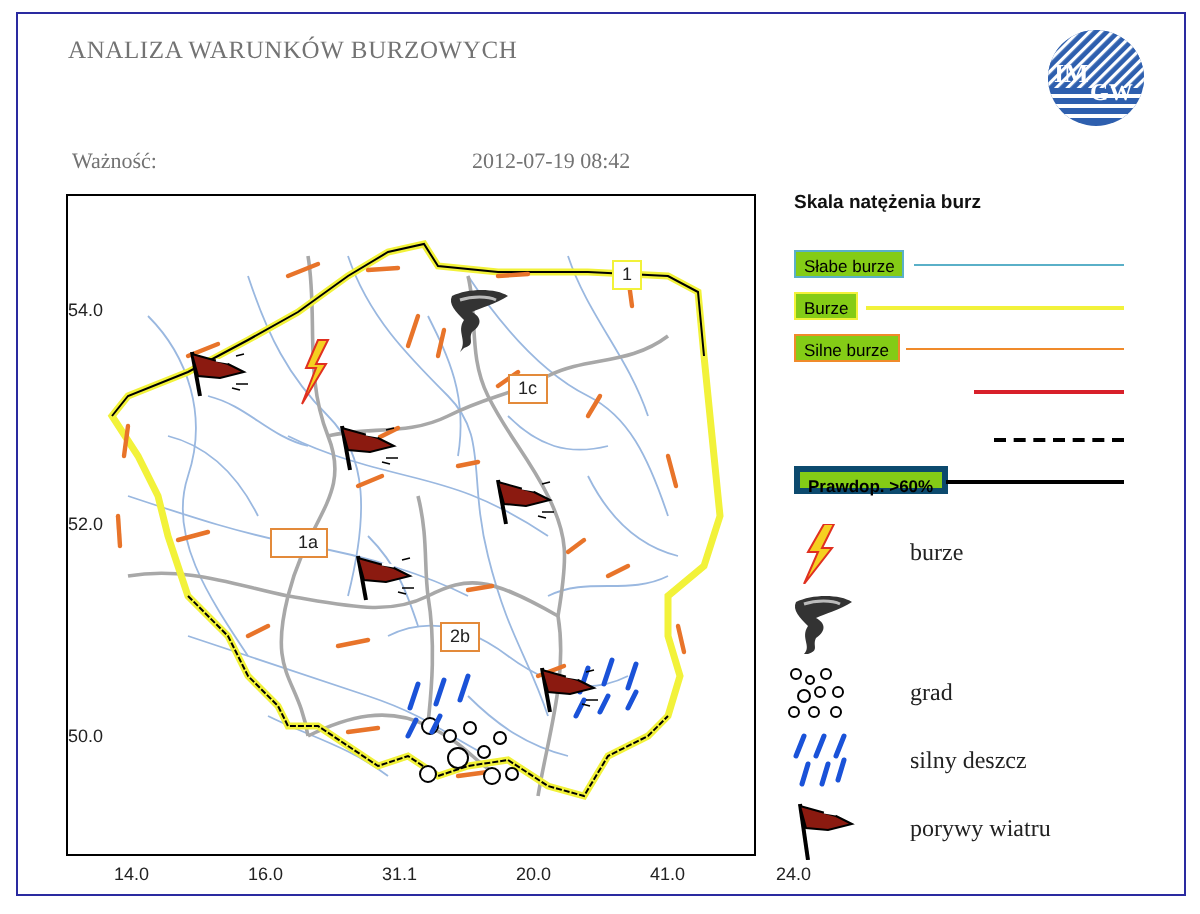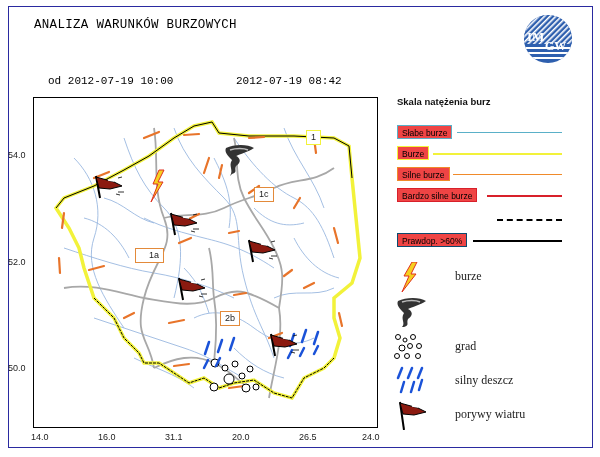--- a/index.html
+++ b/index.html
@@ -1,40 +1,41 @@
 <!DOCTYPE html>
 <html><head>
 <meta charset="utf-8">
 <style>
   html,body{margin:0;padding:0;background:#fff;}
   body{width:600px;height:457px;position:relative;overflow:hidden;font-family:"Liberation Sans",sans-serif;}
   .frame{position:absolute;left:8px;top:6px;width:585px;height:442px;border:1px solid #2a2aa0;box-sizing:border-box;background:#fff;}
-  .mono{font-family:Liberation Mono, monospace;color:#000000;}
+  .mono{font-family:Liberation Serif, serif;color:#737373;}
   .title{position:absolute;left:34px;top:18px;font-size:12.5px;letter-spacing:0.3px;}
   .info{position:absolute;font-size:11px;line-height:14px;white-space:pre;}
   .logo{position:absolute;left:523px;top:14px;width:50px;height:50px;text-align:center;}
   .mapbox{position:absolute;left:33px;top:97px;width:345px;height:331px;border:1px solid #000;box-sizing:border-box;background:#fff;}
-  .tick-label{position:absolute;font-size:9px;color:#222;font-family:"Liberation Sans",sans-serif;}
+  .tick-label{position:absolute;font-size:9px;color:#222;font-family:"Liberation Sans",sans-serif;margin-left:26px;}
   .legend-title{position:absolute;left:397px;top:96px;font-size:9.5px;font-weight:bold;line-height:12px;color:#111;}
   .scale-row{position:absolute;left:397px;height:16px;}
-  .scale-box{position:absolute;left:0;top:0;height:14px;padding:0 4px;font-size:8.5px;line-height:14px;background:#ef4444;box-sizing:border-box;white-space:nowrap;}
+  .scale-box{position:absolute;left:0;top:0;height:14px;padding:0 4px;font-size:8.5px;line-height:14px;background:#84cc16;box-sizing:border-box;white-space:nowrap;}
   .scale-line{position:absolute;top:7px;height:0;}
   .sym-row{position:absolute;left:392px;height:30px;width:190px;}
   .sym-icon{position:absolute;left:0;top:0;width:40px;height:30px;}
   .sym-label{position:absolute;left:63px;top:7px;font-family:"Liberation Serif",serif;font-size:12px;color:#222;}
   .region-label{position:absolute;border:1px solid #e38a3a;background:#fff;font-size:9px;line-height:13px;padding:0 4px;color:#222;}
 </style>
 </head>
 <body>
 
 <div class="frame"></div>
 
 <div class="title mono">ANALIZA WARUNKÓW BURZOWYCH</div>
 
 <div class="info mono" style="left:36px;top:46px;">
+  <div>Ważność:</div>
   <div style="padding-left:12px;">od 2012-07-19 10:00</div>
   <div style="padding-left:12px;">do 2012-07-19 20:00</div>
 </div>
 
 <div class="info mono" style="left:236px;top:46px;">
   <div>2012-07-19 08:42</div>
   <div>Mateusz Barczyk</div>
 </div>
 
 <div class="logo">
@@ -228,61 +229,60 @@
       <line x1="223" y1="331" x2="223" y2="334"></line>
         <line x1="240" y1="331" x2="240" y2="334"></line>
         <line x1="256" y1="331" x2="256" y2="334"></line>
       <line x1="290" y1="331" x2="290" y2="334"></line>
         <line x1="307" y1="331" x2="307" y2="334"></line>
         <line x1="323" y1="331" x2="323" y2="334"></line>
     </g>
   </svg>
 
   <div class="region-label" style="left:272px;top:32px;border-color:#f2f23a;">1</div>
-  <div class="region-label" style="left:101px;top:150px;padding-left:13px;">1a</div>
+  <div class="region-label" style="left:101px;top:166px;padding-left:13px;">1a</div>
   <div class="region-label" style="left:186px;top:213px;">2b</div>
   <div class="region-label" style="left:220px;top:89px;">1c</div>
 </div>
 
 <div class="tick-label" style="left:8px;top:150px;">54.0</div>
 <div class="tick-label" style="left:8px;top:257px;">52.0</div>
 <div class="tick-label" style="left:8px;top:363px;">50.0</div>
 
 <div class="tick-label" style="left:31px;top:432px;">14.0</div>
 <div class="tick-label" style="left:98px;top:432px;">16.0</div>
 <div class="tick-label" style="left:165px;top:432px;">31.1</div>
 <div class="tick-label" style="left:232px;top:432px;">20.0</div>
-<div class="tick-label" style="left:299px;top:432px;">26.5</div>
+<div class="tick-label" style="left:299px;top:432px;">41.0</div>
 <div class="tick-label" style="left:362px;top:432px;">24.0</div>
 
 <div class="legend-title">
   <div>Skala natężenia burz</div>
 </div>
 
 <div class="scale-row" style="top:125px;width:168px;">
   <div class="scale-box" style="border:1px solid #5ab0c8;">Słabe burze</div>
   <div class="scale-line" style="left:60px;width:105px;border-top:1px solid #5ab0c8;"></div>
 </div>
 <div class="scale-row" style="top:146px;width:168px;">
   <div class="scale-box" style="border:1px solid #f2f23a;">Burze</div>
   <div class="scale-line" style="left:36px;width:129px;border-top:2px solid #f2f23a;"></div>
 </div>
 <div class="scale-row" style="top:167px;width:168px;">
   <div class="scale-box" style="border:1px solid #f08a2a;">Silne burze</div>
   <div class="scale-line" style="left:56px;width:109px;border-top:1px solid #f08a2a;"></div>
 </div>
 <div class="scale-row" style="top:188px;width:168px;">
-  <div class="scale-box" style="border:1px solid #d8202a;">Bardzo silne burze</div>
   <div class="scale-line" style="left:90px;width:75px;border-top:2px solid #d8202a;"></div>
 </div>
 <div class="scale-row" style="top:212px;width:168px;">
   <div class="scale-line" style="left:100px;width:65px;border-top:2px dashed #000;"></div>
 </div>
 <div class="scale-row" style="top:233px;width:168px;">
-  <div class="scale-box" style="border:1px solid #0c4a6e;">Prawdop. &gt;60%</div>
+  <div class="scale-box" style="border:3px solid #0c4a6e;font-weight:bold;">Prawdop. &gt;60%</div>
   <div class="scale-line" style="left:76px;width:89px;border-top:2px solid #000;"></div>
 </div>
 
 <div class="sym-row" style="top:262px;">
   <div class="sym-icon">
     <svg width="40" height="30">
         <polygon points="20,0 12,14 17,14 10,30 24,12 19,12 25,0" fill="#f5d020" stroke="#e03020" stroke-width="1"></polygon>
       </svg>
   </div>
   <span class="sym-label">burze</span>

